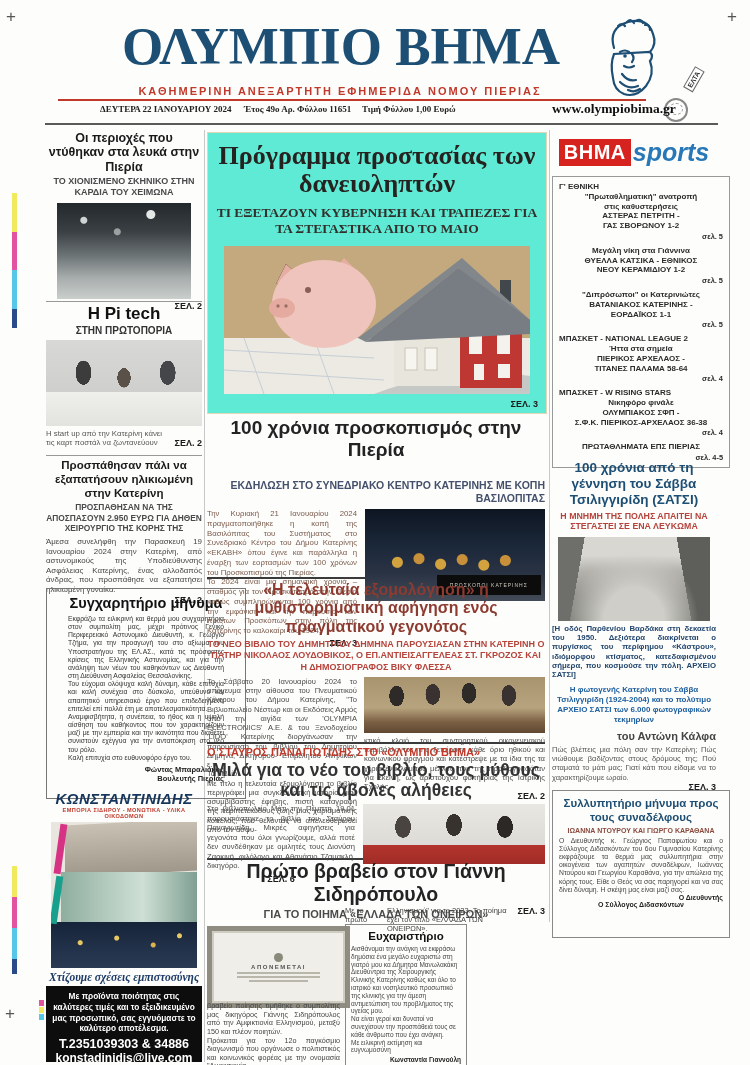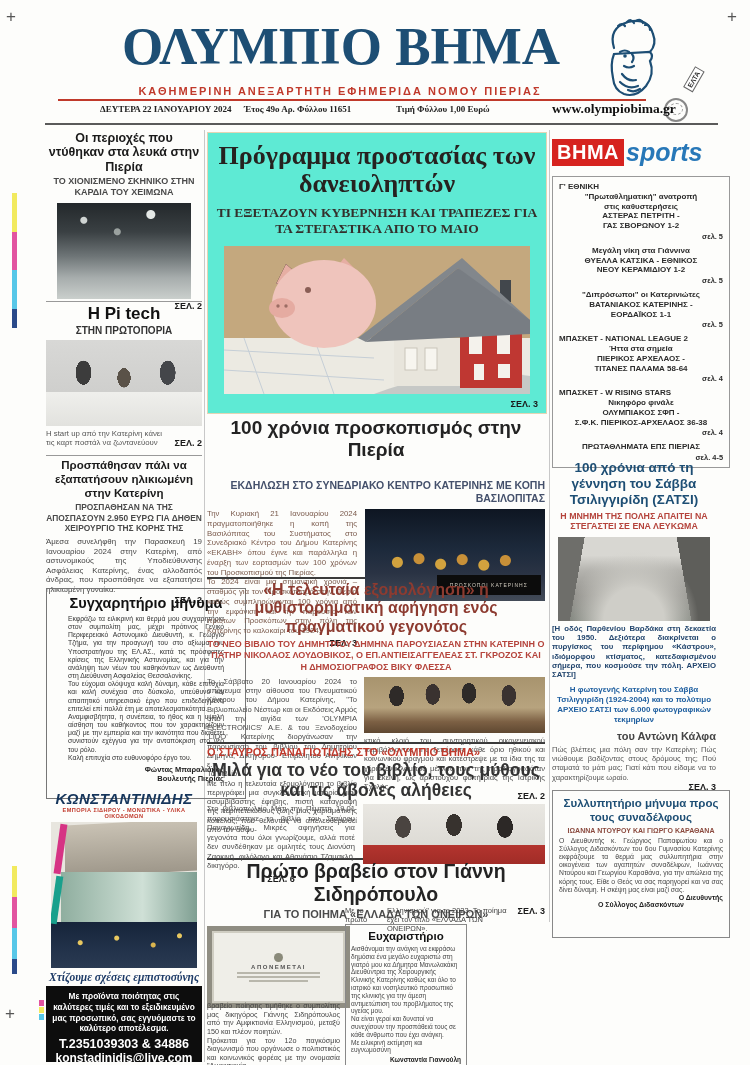--- a/index.html
+++ b/index.html
@@ -24,21 +24,21 @@
     font-family:"Liberation Serif",serif;font-weight:bold;font-size:53px;line-height:1;color:#1d4e74}
   #zeus{left:598px;top:14px;width:64px;height:88px}
   #elta{left:682px;top:74px;font-size:7px;font-weight:bold;color:#333;border:1px solid #666;
     padding:1px 2px;transform:rotate(-60deg);background:#fff}
   #stamp{left:664px;top:98px;width:20px;height:20px;border:2px solid #888;border-radius:50%}
   #stamp i{display:block;margin:3px;height:10px;border:1px dashed #999;border-radius:50%}
   #mast-sub{left:70px;top:85px;width:540px;text-align:center;font-weight:bold;font-size:11px;
     letter-spacing:2px;color:#c0392b}
   #red-rule{left:58px;top:99px;width:588px;height:2px;background:#c0392b}
   .dateline{top:104px;font-family:"Liberation Serif",serif;font-weight:bold;font-size:9px;color:#222}
-  #m-date{left:100px}#m-issue{left:244px}#m-price{left:396px}
+  #m-date{left:100px}#m-issue{left:244px}#m-price{left:362px}
   #m-web{left:552px;top:101px;font-family:"Liberation Serif",serif;font-weight:bold;font-size:13.5px;color:#111}
   #dark-rule{left:45px;top:123px;width:673px;height:2px;background:#5a5a5a}
   .vsep{width:1px;background:#c8c8c8}
 
   
   .photo{position:relative;overflow:hidden}
   .ph-snow{background:
     radial-gradient(circle at 20% 18%,#cfd4d2 0 3px,transparent 4px),
     radial-gradient(circle at 70% 12%,#e4e8e6 0 4px,transparent 5px),
     radial-gradient(circle at 45% 30%,#9aa19f 0 3px,transparent 4px),
@@ -169,21 +169,21 @@
   #souvlaki .sign{margin:4px auto 1px;width:132px;height:25px;background:#d9cfbd;color:#5a4a3a;
     border:2px solid #efe9dc;box-shadow:0 0 0 2px #6b6154 inset;font-size:4.6px;font-weight:bold;
     display:flex;flex-direction:column;align-items:center;justify-content:center;line-height:1.3}
   #souvlaki .l1{font-size:11.5px;letter-spacing:1px;margin-top:1px}
   #souvlaki .nm{font-family:"Liberation Serif",serif;font-style:italic;font-weight:bold;font-size:25px;line-height:1.05}
   #souvlaki .l2{font-size:12.5px;font-weight:bold}
   #souvlaki .ad{font-family:"Liberation Serif",serif;font-style:italic;font-size:11px;margin-top:1px}
   #souvlaki .ph{font-family:"Liberation Serif",serif;font-style:italic;font-weight:bold;font-size:17px}
 
   
-  #sportslogo{left:552px;top:133px;width:164px;height:38px;display:flex;align-items:center;}
+  #sportslogo{left:552px;top:133px;width:164px;height:38px;display:flex;align-items:center;justify-content:center}
   #sportslogo .r{background:#d6231f;color:#fff;font-weight:bold;font-size:20px;padding:2px 5px;letter-spacing:.5px}
   #sportslogo .b{color:#2878b8;font-weight:bold;font-style:italic;font-size:25px;margin-left:2px}
   #sportsbox{left:552px;top:176px;width:164px;height:280px;border:1px solid #999;padding:5px 6px;
     overflow:hidden;font-weight:bold;font-size:8px;line-height:1.22;color:#2b2b2b}
   .sp-item{margin-bottom:5px}
   .sp-k{text-align:left}
   .sp-t{text-align:center}
   .sp-p{text-align:right;font-size:7.4px;margin-top:1px}
   #satsi{left:552px;top:460px;width:164px;height:328px}
   #satsi .t{font-size:13.5px;font-weight:bold;text-align:center;line-height:1.2;color:#1d4e74}

